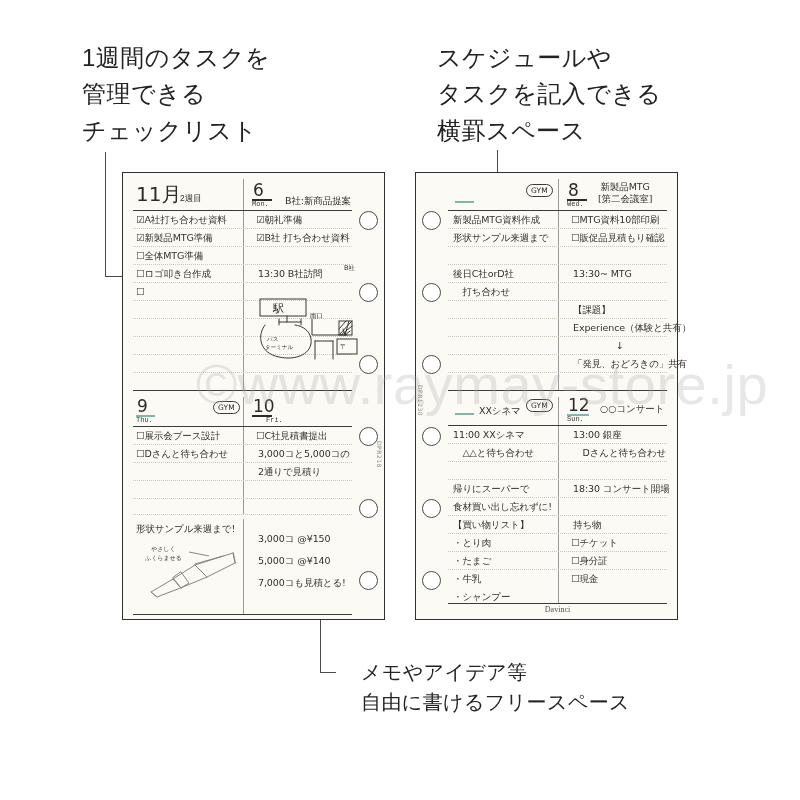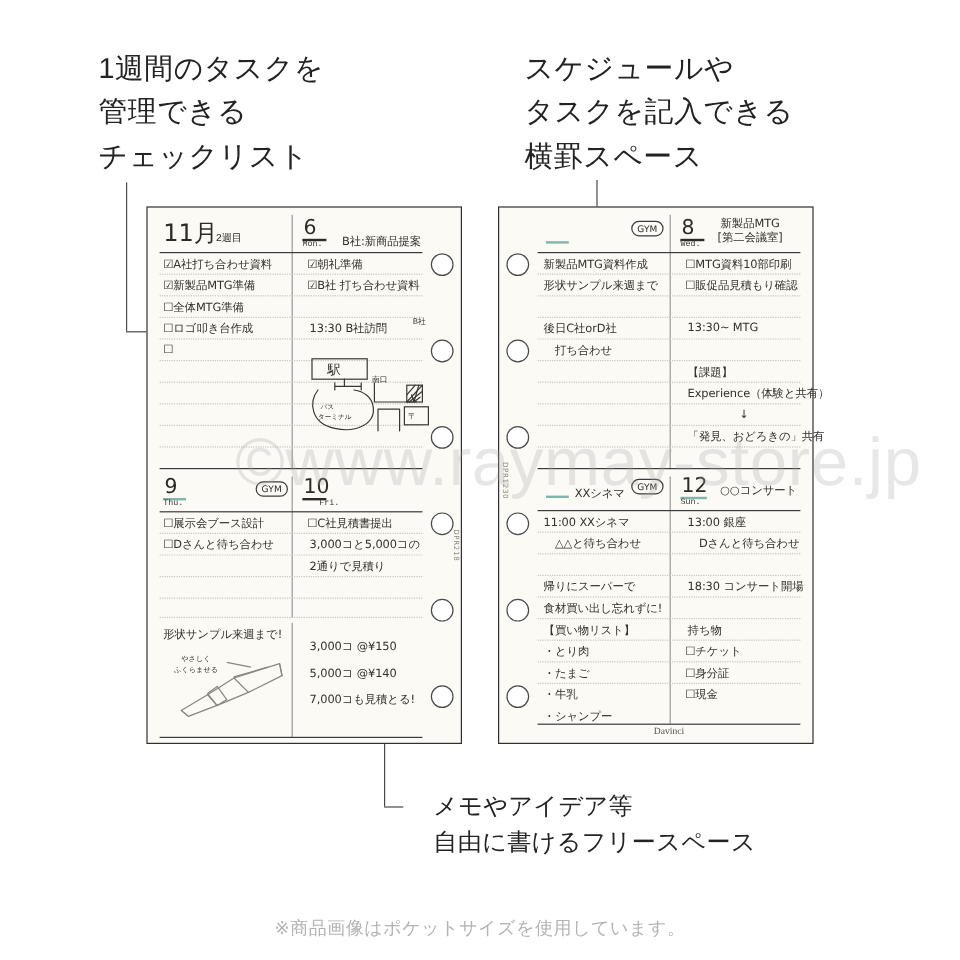--- a/index.html
+++ b/index.html
@@ -83,21 +83,20 @@
 管理できる
 チェックリスト</div>
 
   <div class="callout" id="callout-right">スケジュールや
 タスクを記入できる
 横罫スペース</div>
 
   <div class="callout" id="callout-bottom">メモやアイデア等
 自由に書けるフリースペース</div>
 
-  <div class="footnote">※商品画像はポケットサイズを使用しています。</div>
 
   <div class="lead v" style="left:105px;top:152px;height:124px;"></div>
   <div class="lead h" style="left:105px;top:276px;width:24px;"></div>
   <div class="dot" style="left:128px;top:274px;"></div>
 
   <div class="lead v" style="left:497px;top:150px;height:58px;"></div>
   <div class="dot" style="left:495px;top:206px;"></div>
 
   <div class="lead v" style="left:320px;top:568px;height:104px;"></div>
   <div class="lead h" style="left:320px;top:672px;width:16px;"></div>

